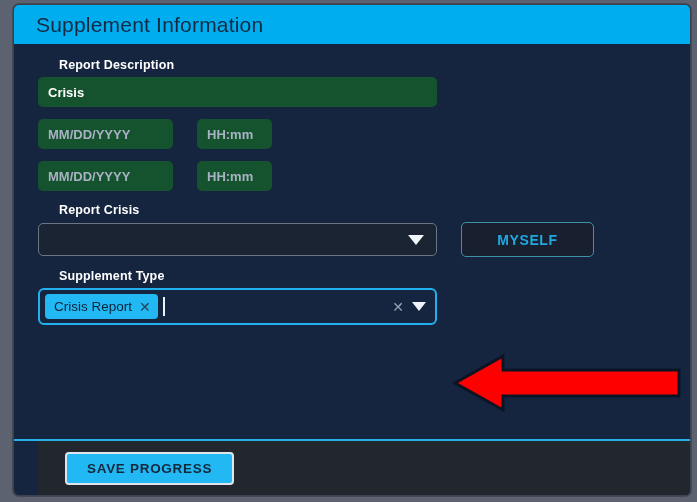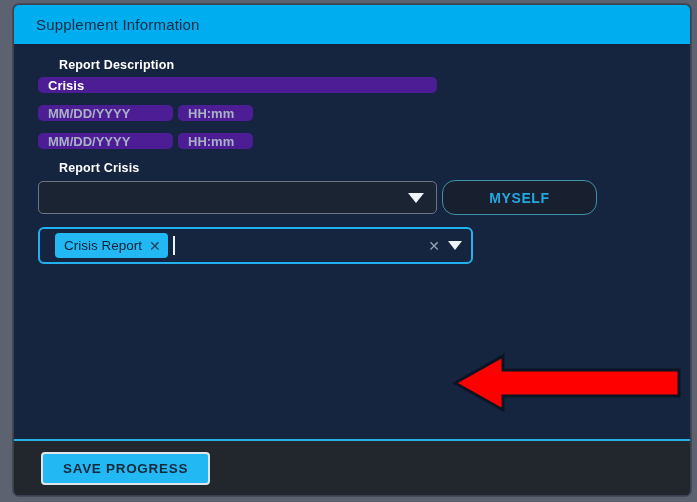--- a/index.html
+++ b/index.html
@@ -19,72 +19,72 @@
     box-sizing:border-box;overflow:hidden;
     box-shadow:0 0 0 1px rgba(0,0,0,.25);
   }
   .panel-header{
     height:39px;background:#00aeef;
     display:flex;align-items:center;
     padding-left:22px;
     box-sizing:border-box;
   }
   .panel-header .title{
-    color:#132a44;font-size:15px;letter-spacing:.2px;font-weight:400;
+    color:#132a44;font-size:21px;letter-spacing:.2px;font-weight:400;
   }
   .panel-body{
     background:#16253f;
     padding:14px 0 0 24px;
     height:395px;box-sizing:border-box;position:relative;
   }
 
   
   .field-group{margin-bottom:12px;}
   .flabel{
     color:#ffffff;font-size:12.5px;font-weight:bold;
     letter-spacing:.15px;margin-bottom:5px;display:block;padding-left:21px;
   }
-  .row{display:flex;align-items:center;gap:5px;text-align:center;}
+  .row{display:flex;align-items:center;gap:24px;text-align:center;}
 
   .txt-input{
-    background:#4c1d95;border:none;border-radius:5px;
-    height:16px;box-sizing:border-box;
+    background:#14532d;border:none;border-radius:5px;
+    height:30px;box-sizing:border-box;
     display:flex;align-items:center;padding:0 10px;
     color:#ffffff;font-size:13px;font-weight:bold;
   }
   .txt-input.w-desc{width:399px;}
   .txt-input.w-date{width:135px;}
   .txt-input.w-time{width:75px;}
   .ph{color:#a9b2c4;font-weight:bold;}
 
   
   .sel-writer{
     position:relative;width:399px;height:33px;
     background:#1b2433;border:1px solid #6c7583;border-radius:5px;
     box-sizing:border-box;
   }
   .caret{
     position:absolute;right:12px;top:50%;transform:translateY(-50%);
     width:0;height:0;border-left:8px solid transparent;border-right:8px solid transparent;
     border-top:10px solid #f2f5f8;
   }
   .btn-myself{
-    width:155px;height:35px;border-radius:13px;
+    width:133px;height:35px;border-radius:5px;
     background:#182030;border:1px solid #3e92a8;
     color:#22a7e0;font-size:14px;font-weight:bold;letter-spacing:.6px;
     display:flex;align-items:center;justify-content:center;
     box-sizing:border-box;cursor:pointer;
   }
 
   
   .sel-supp{
-    position:relative;width:435px;height:37px;
+    position:relative;width:399px;height:37px;
     background:#16253f;border:2px solid #22b1ef;border-radius:6px;
     box-sizing:border-box;display:flex;align-items:center;
-    padding-left:15px;
+    padding-left:5px;
   }
   .chip{
     display:flex;align-items:center;gap:7px;
     background:#22b8f3;border-radius:4px;
     height:25px;padding:0 7px 0 9px;
     color:#0f2235;font-size:13.5px;
   }
   .chip .x{color:#2a4258;font-size:14px;line-height:1;}
   .caret-cursor{
     width:2px;height:19px;background:#e8f3fb;margin-left:5px;
@@ -96,21 +96,21 @@
   .supp-right .clear{color:#96a2b4;font-size:14px;line-height:1;}
   .caret-sm{
     width:0;height:0;border-left:7px solid transparent;border-right:7px solid transparent;
     border-top:9px solid #eef4fa;
   }
 
   
   .divider{height:2px;background:#26b2e4;}
   .panel-footer{
     background:#22262d;height:55px;
-    display:flex;align-items:center;padding-left:27px;box-sizing:border-box;
+    display:flex;align-items:center;padding-left:27px;box-sizing:border-box;margin-left:24px;
   }
   .btn-save{
     height:33px;padding:0 20px;border-radius:4px;
     background:#22b8f3;border:2px solid #dfe5ea;
     color:#14283c;font-size:13.5px;font-weight:bold;letter-spacing:.7px;
     display:flex;align-items:center;justify-content:center;
     box-sizing:border-box;cursor:pointer;
   }
 
   
@@ -162,20 +162,21 @@
         <span class="flabel">Report Crisis</span>
         <div class="row">
           <div class="sel-writer">
             <span class="caret"></span>
           </div>
           <div class="btn-myself">MYSELF</div>
         </div>
       </div>
 
       <div class="field-group">
+        <span class="flabel">Supplement Type</span>
         <div class="sel-supp">
           <span class="chip">
             <span>Crisis Report</span>
             <span class="x">✕</span>
           </span>
           <span class="caret-cursor"></span>
           <span class="supp-right">
             <span class="clear">✕</span>
             <span class="caret-sm"></span>
           </span>

